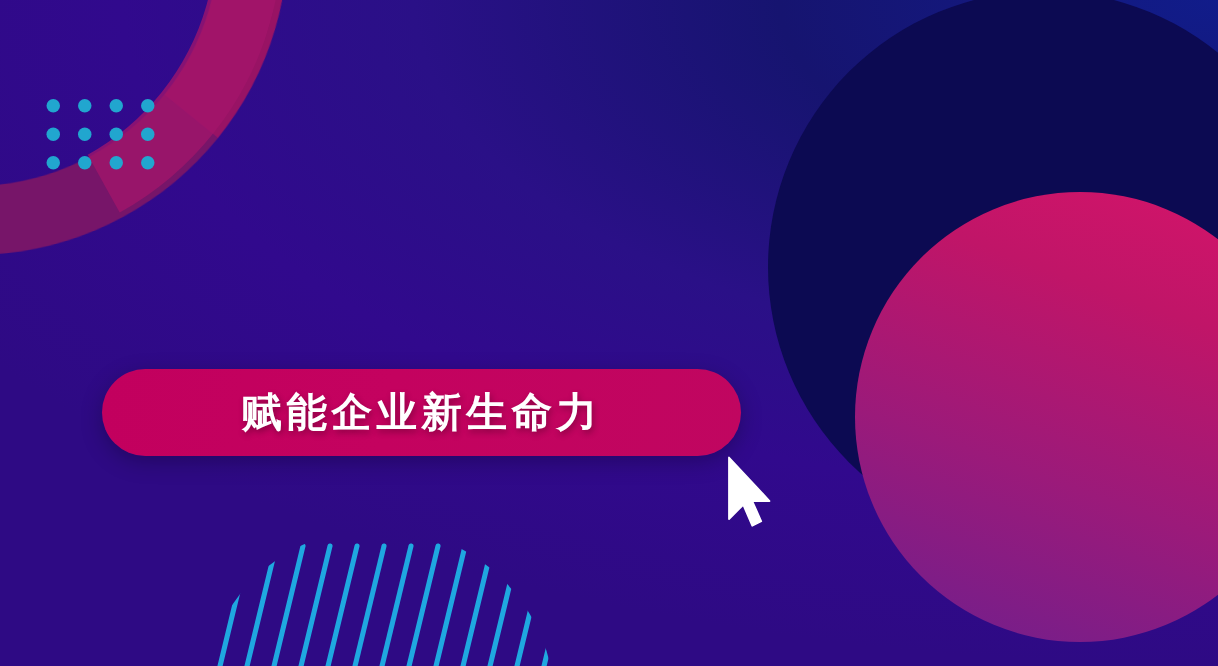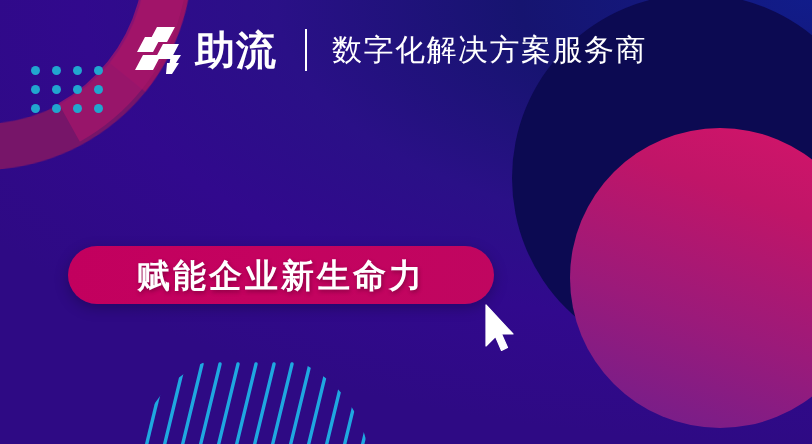--- a/index.html
+++ b/index.html
@@ -149,21 +149,21 @@
     width:426px; height:58px;
     border-radius:29px;
     background:linear-gradient(100deg,#c2005e 0%,#c4025f 45%,#c00660 100%);
     display:flex;
     align-items:center;
     justify-content:center;
     box-shadow:0 4px 14px rgba(0,0,0,.25);
   }
   .pill-text {
     color:#ffffff;
-    font-size:33px;
+    font-size:27px;
     font-weight:bold;
     letter-spacing:3px;
     line-height:1;
     white-space:nowrap;
     text-shadow:1px 2px 4px rgba(0,0,0,.3);
     font-family:"DejaVu Sans","Liberation Sans",sans-serif;
   }
 
   
   .cursor {
@@ -222,41 +222,20 @@
           <line x1="200" y1="130" x2="228" y2="14"></line>
           <line x1="218" y1="130" x2="246" y2="14"></line>
           <line x1="236" y1="130" x2="264" y2="14"></line>
           <line x1="254" y1="130" x2="282" y2="14"></line>
         </g>
       </svg>
     </div>
 
   </div>
 
-  <div class="header">
-
-    <div class="logo-mark">
-      <svg width="54" height="50" viewBox="0 0 54 50">
-        <g fill="#ffffff">
-          <polygon points="26,2 44,2 36,17 18,17"></polygon>
-          <polygon points="14,12 30,12 22,27 6,27"></polygon>
-          <polygon points="32,19 48,19 40,34 24,34"></polygon>
-          <polygon points="12,30 30,30 22,45 4,45"></polygon>
-          <polygon points="40,30 50,30 43,41 38,41"></polygon>
-          <polygon points="36,38 48,38 41,49 35,49"></polygon>
-        </g>
-      </svg>
-    </div>
-
-    <div class="logo-word">助流</div>
-
-    <div class="divider"></div>
-
-    <div class="tagline">数字化解决方案服务商</div>
-  </div>
 
 
   <div class="pill">
     <span class="pill-text">赋能企业新生命力</span>
   </div>
 
   <div class="cursor">
     <svg width="38" height="52" viewBox="0 0 38 52">
       <path d="M5 2 L5 43 L14.5 33.5 L20.5 47.5 L26.5 44.5 L20.5 31 L32 31 Z" fill="#ffffff" stroke="#ffffff" stroke-width="1.2" stroke-linejoin="round"></path>
     </svg>

